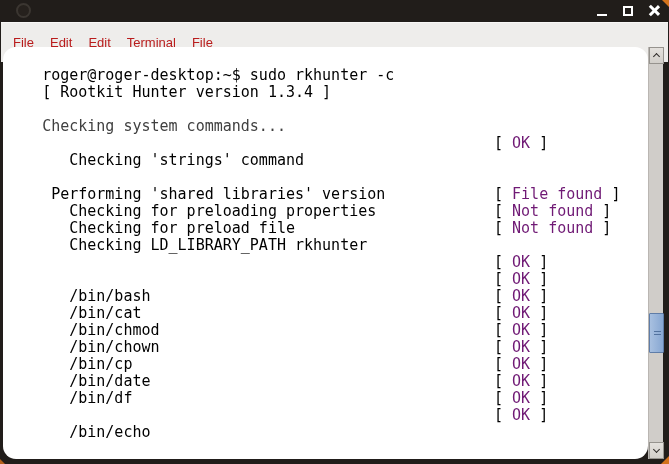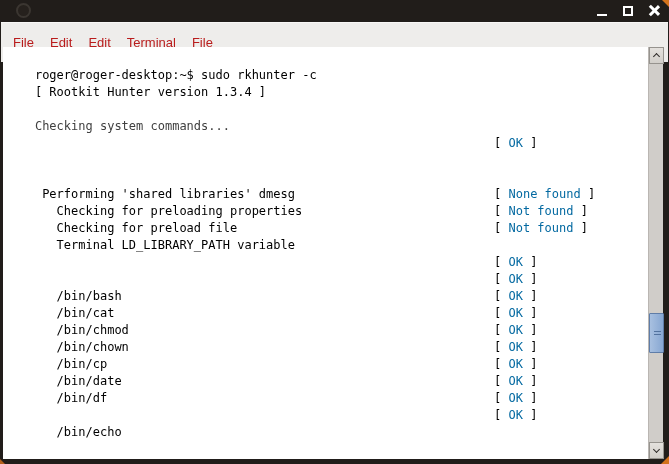--- a/index.html
+++ b/index.html
@@ -41,27 +41,28 @@
     font-size:13px; color:#b91c1c;
   }
   .menu-item { display:inline-block; padding:3px 8px; cursor:default; }
   .menu-item::first-letter { text-decoration:underline; }
 
   
   .terminal {
     position:absolute; left:3px; top:47px; width:645px; height:412px;
     background:#ffffff; overflow:hidden;
     font-family:"DejaVu Sans Mono","Liberation Mono",monospace;
-    font-size:12px; line-height:17px; color:#000;
+    font-size:15px; line-height:17px; color:#000;
     padding:3px 0 0 3px;
+    border-radius:13px;
   }
   .trow { position:relative; height:17px; white-space:pre; }
   .trow.purple { color:#404040; }
   .status { position:absolute; left:488px; top:0; white-space:pre; color:#000; }
-  .sval { color:#0369a1; }
+  .sval { color:#701a75; }
 
   
   .scrollbar {
     position:absolute; left:648px; top:47px; width:15px; height:412px;
     background:#d0cdc9; border-left:1px solid #bab6b2;
   }
   .sb-btn {
     position:absolute; left:0; width:15px; height:17px;
     background:linear-gradient(#e4e1dd,#d2cfca);
     border:1px solid #96938e;
@@ -134,45 +135,46 @@
     
   </div>
 
   <div class="trow">
     <span class="ttext"></span>
     
   </div>
 
 
   <div class="trow">
-    <span class="status"><span class="br">[ </span><span class="sval">OK</span><span class="br2"> ]</span></span>
-  </div>
-
-  <div class="trow">
-    <span class="ttext"></span>
-    
-  </div>
-
-  <div class="trow">
-    <span class="ttext"> Performing 'shared libraries' dmesg</span>
+    <span class="ttext">   Checking 'strings' command</span>
+    <span class="status"><span class="br">[ </span><span class="sval">OK</span><span class="br2"> ]</span></span>
+  </div>
+
+  <div class="trow">
+    <span class="ttext"></span>
+    
+  </div>
+
+  <div class="trow">
+    <span class="ttext"> Performing 'shared libraries' version</span>
     
   </div>
 
   <div class="trow">
     <span class="ttext">   Checking for preloading properties</span>
-    <span class="status"><span class="br">[ </span><span class="sval">None found</span><span class="br2"> ]</span></span>
+    <span class="status"><span class="br">[ </span><span class="sval">File found</span><span class="br2"> ]</span></span>
   </div>
 
   <div class="trow">
     <span class="ttext">   Checking for preload file</span>
     <span class="status"><span class="br">[ </span><span class="sval">Not found</span><span class="br2"> ]</span></span>
   </div>
 
   <div class="trow">
-    <span class="ttext">   Terminal LD_LIBRARY_PATH variable</span>
+    <span class="ttext">   Checking LD_LIBRARY_PATH rkhunter</span>
     <span class="status"><span class="br">[ </span><span class="sval">Not found</span><span class="br2"> ]</span></span>
   </div>
 
   <div class="trow">
     <span class="ttext"></span>
     
   </div>
 
 
   <div class="trow">

